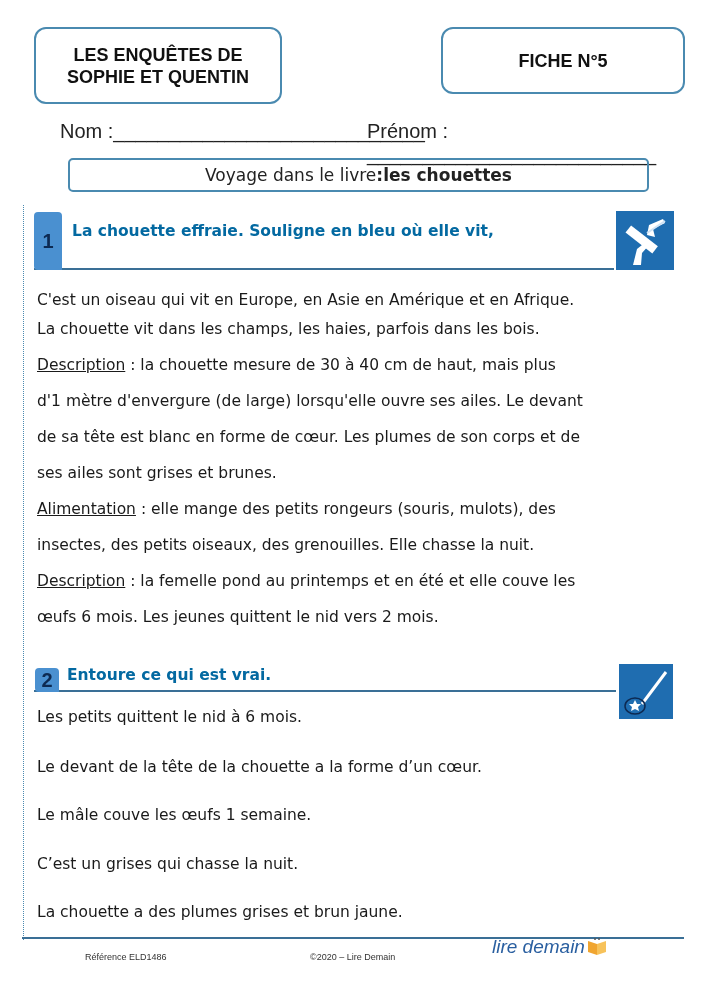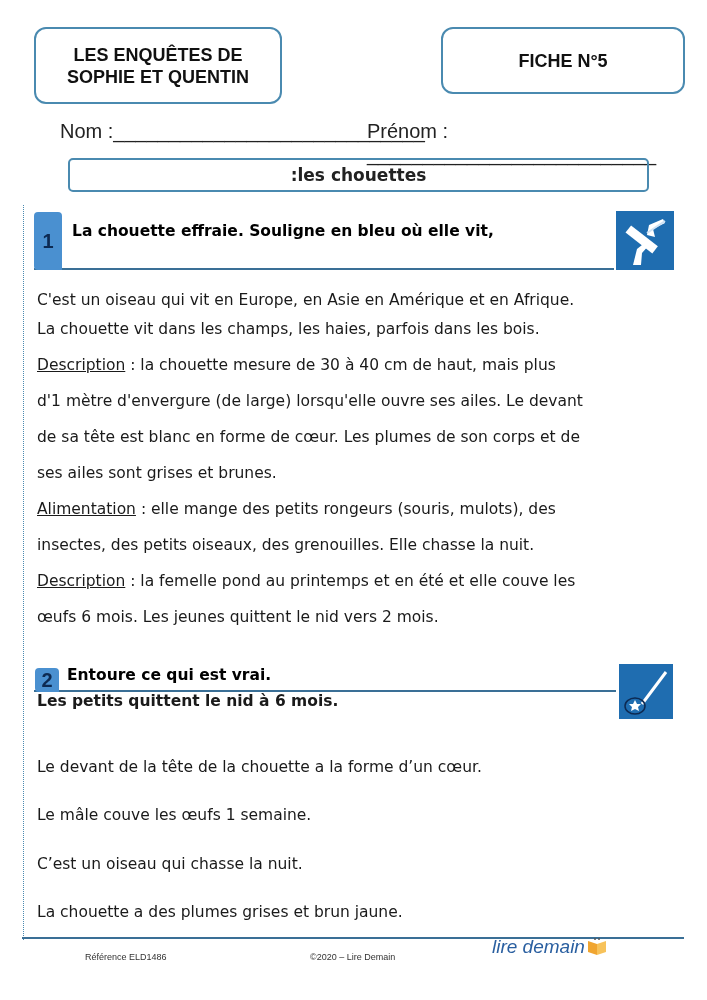--- a/index.html
+++ b/index.html
@@ -36,21 +36,21 @@
 
   .ex-header {
     position: absolute; left: 34px; border-bottom: 2px solid #3a6f96;
   }
   .ex-num {
     position: absolute; background: #4a90d0; color: #0d2a52; font-weight: bold;
     border-radius: 4px 4px 0 4px; display: flex; align-items: center; justify-content: center;
     font-family: "Liberation Sans", sans-serif;
   }
   .ex-title {
-    position: absolute; font-weight: bold; color: #000000; font-size: 15.5px; line-height: 23px;
+    position: absolute; font-weight: bold; color: #0369a1; font-size: 15.5px; line-height: 23px;
   }
   .ex-icon {
     position: absolute; background: #1f6db0; display: flex; align-items: center; justify-content: center;
   }
 
   #ex1-header { top: 212px; width: 580px; height: 58px; }
   #ex1-num { left: 34px; top: 212px; width: 28px; height: 58px; font-size: 20px; }
   #ex1-title { left: 72px; top: 220px; }
   #ex1-icon { left: 616px; top: 211px; width: 58px; height: 59px; }
 
@@ -88,20 +88,21 @@
 </div>
 
 <div id="nom" class="name-line">
   <span>Nom :</span><span>____________________________</span>
 </div>
 <div id="prenom" class="name-line">
   <span>Prénom :</span> <span>__________________________</span>
 </div>
 
 <div id="title-box">
+  <span>Voyage dans le livre</span>
     <span class="bold"> : </span>
     <span class="bold">les chouettes</span>
 </div>
 
 <div class="dotted-left"></div>
 
 <div id="ex1-header" class="ex-header"></div>
 <div id="ex1-num" class="ex-num">1</div>
 <div id="ex1-title" class="ex-title">
   <div>La chouette effraie. Souligne en bleu où elle vit,</div>
@@ -130,24 +131,24 @@
 <div id="ex2-num" class="ex-num">2</div>
 <div id="ex2-title" class="ex-title">Entoure ce qui est vrai.</div>
 <div id="ex2-icon" class="ex-icon">
   <svg width="48" height="48" viewBox="0 0 48 48">
     <line x1="20" y1="36" x2="44" y2="4" stroke="#fff" stroke-width="3"></line>
     <ellipse cx="13" cy="38" rx="10" ry="8" fill="none" stroke="#0d2a52" stroke-width="1.5"></ellipse>
     <polygon points="13,32 15,36 19,36 16,39 17,43 13,41 9,43 10,39 7,36 11,36" fill="#fff"></polygon>
   </svg>
 </div>
 
-<div class="stmt" style="top:692px;font-weight:bold;">Les petits quittent le nid à 6 mois.</div>
+<div class="stmt" style="top:708px;">Les petits quittent le nid à 6 mois.</div>
 <div class="stmt" style="top:758px;">Le devant de la tête de la chouette a la forme d’un cœur.</div>
 <div class="stmt" style="top:806px;">Le mâle couve les œufs 1 semaine.</div>
-<div class="stmt" style="top:855px;">C’est un oiseau qui chasse la nuit.</div>
+<div class="stmt" style="top:855px;">C’est un grises qui chasse la nuit.</div>
 <div class="stmt" style="top:903px;">La chouette a des plumes grises et brun jaune.</div>
 
 <div id="footer-line"></div>
 <div id="ref" class="footer-text">Référence ELD1486</div>
 <div id="copy" class="footer-text">©2020 – Lire Demain</div>
 <div id="logo">
   <span id="logo-text">lire demain</span>
   <svg id="logo-book" viewBox="0 0 20 18">
     <path d="M1 4 L10 7 L10 18 L1 15 Z" fill="#f0a530"></path>
     <path d="M19 4 L10 7 L10 18 L19 15 Z" fill="#f7c25a"></path>

